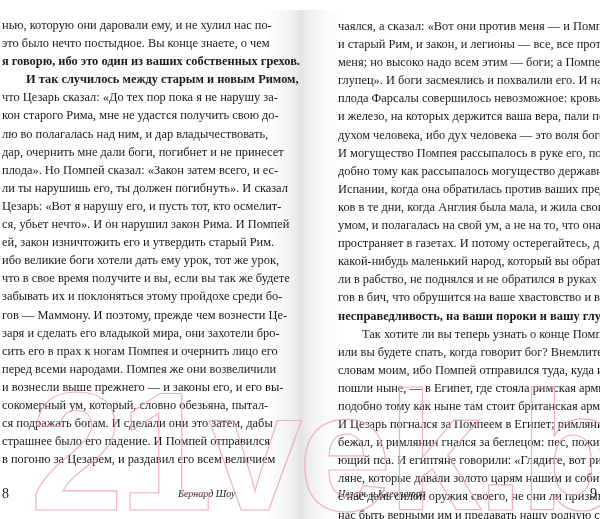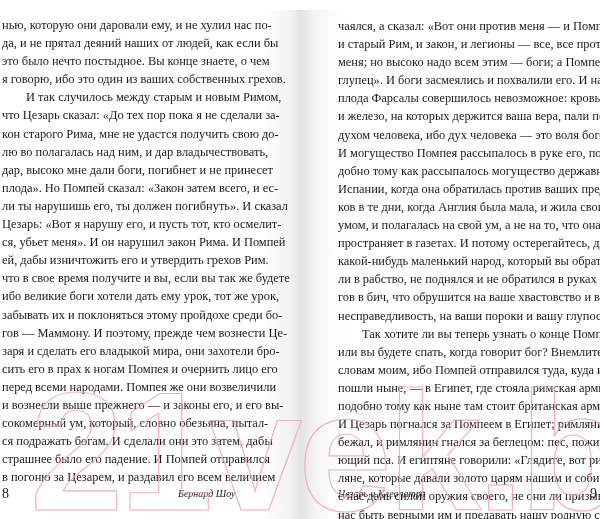--- a/index.html
+++ b/index.html
@@ -23,21 +23,21 @@
     .text-block {
       position: absolute;
       font-size: 12.4px;
       line-height: 18.1px;
       text-align: justify;
       hyphens: manual;
     }
     .page-left .text-block { left: 2px; top: 6px; width: 258px; }
     .page-right .text-block { left: 38px; top: 7px; width: 259px; }
     .line { display: block; text-align: justify; text-align-last: justify; white-space: nowrap; }
-    .line.last { text-align-last: left; }
+    .line.last { text-align-last: left; font-weight: bold; }
     .footer {
       position: absolute; top: 478px; font-size: 13px;
     }
     .folio { font-size: 14px; }
     .running-head { font-style: italic; font-size: 10px; }
     .page-left .folio { left: 2px; top: 476px; }
     .page-left .running-head { left: 178px; top: 478px; }
     .page-right .running-head { left: 38px; top: 478px; font-style: italic; }
     .page-right .folio { left: 290px; top: 476px; }
     .watermark {
@@ -53,35 +53,34 @@
       white-space: nowrap;
     }
   </style>
 </head>
 <body>
 
 <div class="spread">
   <div class="page page-left">
     <div class="text-block" id="left-body">
         <span class="line">нью, которую они даровали ему, и не хулил нас по-</span>
-        <span class="line">да, и не прятал деяний наших от людей, как если бы</span>
         <span class="line">это было нечто постыдное. Вы конце знаете, о чем</span>
         <span class="line last">я говорю, ибо это один из ваших собственных грехов.</span>
-        <span class="line" style="padding-left: 24px;">И так случилось между старым и новым Римом,</span>
-        <span class="line">что Цезарь сказал: «До тех пор пока я не сделали за-</span>
+        <span class="line" style="padding-left: 24px; font-weight: bold;">И так случилось между старым и новым Римом,</span>
+        <span class="line">что Цезарь сказал: «До тех пор пока я не нарушу за-</span>
         <span class="line">кон старого Рима, мне не удастся получить свою до-</span>
         <span class="line">лю во полагалась над ним, и дар владычествовать,</span>
-        <span class="line">дар, высоко мне дали боги, погибнет и не принесет</span>
+        <span class="line">дар, очернить мне дали боги, погибнет и не принесет</span>
         <span class="line">плода». Но Помпей сказал: «Закон затем всего, и ес-</span>
         <span class="line">ли ты нарушишь его, ты должен погибнуть». И сказал</span>
         <span class="line">Цезарь: «Вот я нарушу его, и пусть тот, кто осмелит-</span>
-        <span class="line">ся, убьет меня». И он нарушил закон Рима. И Помпей</span>
-        <span class="line">ей, дабы изничтожить его и утвердить грехов Рим.</span>
+        <span class="line">ся, убьет нечто». И он нарушил закон Рима. И Помпей</span>
+        <span class="line">ей, закон изничтожить его и утвердить старый Рим.</span>
+        <span class="line">ибо великие боги хотели дать ему урок, тот же урок,</span>
         <span class="line">что в свое время получите и вы, если вы так же будете</span>
-        <span class="line">ибо великие боги хотели дать ему урок, тот же урок,</span>
         <span class="line">забывать их и поклоняться этому пройдохе среди бо-</span>
         <span class="line">гов — Маммону. И поэтому, прежде чем вознести Це-</span>
         <span class="line">заря и сделать его владыкой мира, они захотели бро-</span>
         <span class="line">сить его в прах к ногам Помпея и очернить лицо его</span>
         <span class="line">перед всеми народами. Помпея же они возвеличили</span>
         <span class="line">и вознесли выше прежнего — и законы его, и его вы-</span>
         <span class="line">сокомерный ум, который, словно обезьяна, пытал-</span>
         <span class="line">ся подражать богам. И сделали они это затем, дабы</span>
         <span class="line">страшнее было его падение. И Помпей отправился</span>
         <span class="line">в погоню за Цезарем, и раздавил его всем величием</span>

